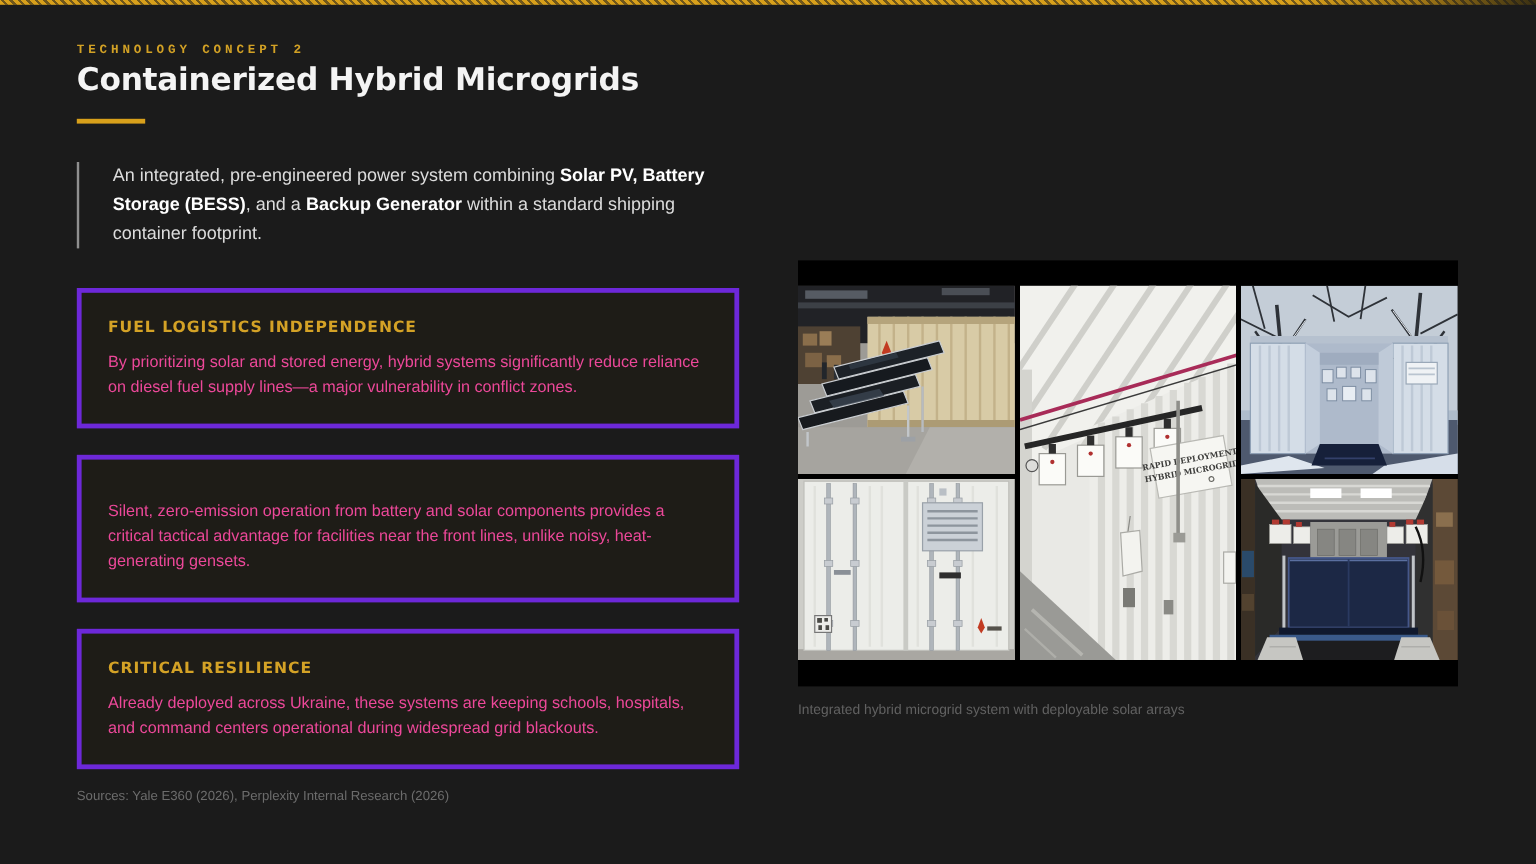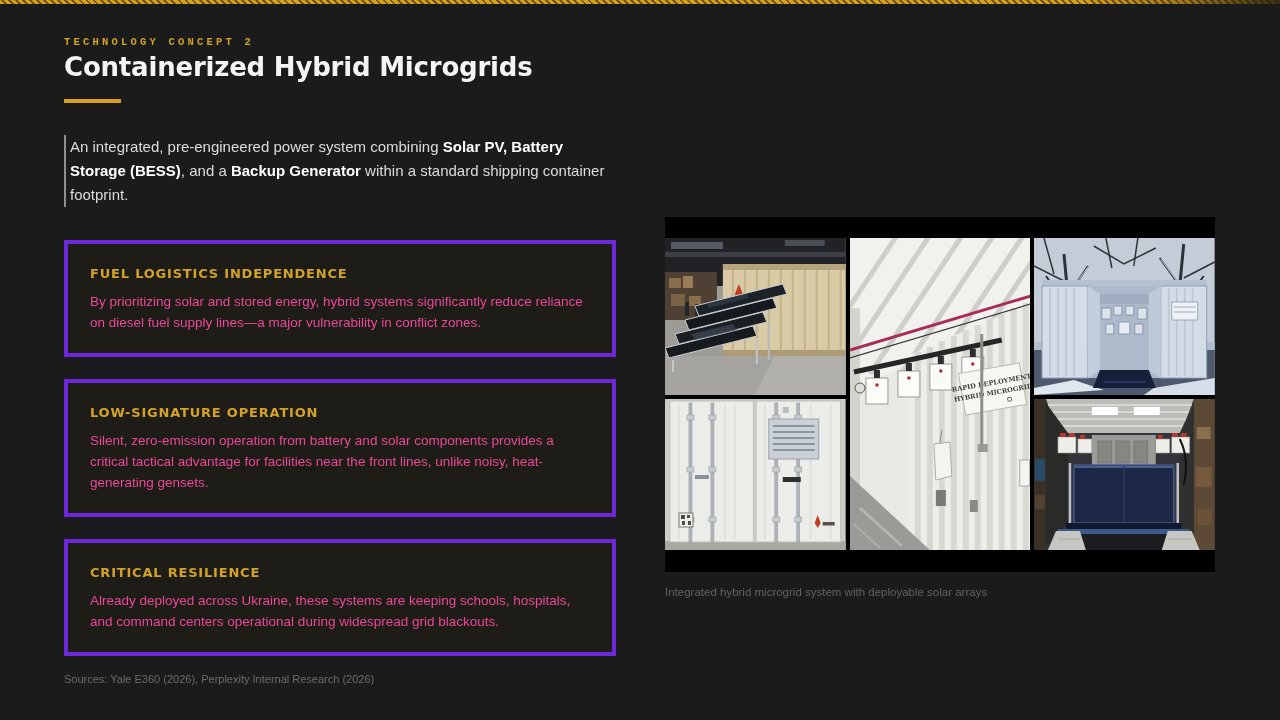--- a/index.html
+++ b/index.html
@@ -25,21 +25,21 @@
   .title {
     margin-top:4px;
     font-family:"DejaVu Sans", sans-serif;
     font-size:26px; font-weight:bold; letter-spacing:-0.2px;
     color:#F4F4F4;
   }
   .underline { width:57px; height:4px; background:#D8A01B; margin-top:17px; }
   .intro {
     margin-top:32px;
     border-left:2px solid #8F8F8F;
-    padding-left:4px;
+    padding-left:28px;
     font-size:15px; line-height:24px; color:#DCDCDC;
   }
   .intro b { color:#FFFFFF; }
   .card {
     border:4px solid #6d28d9;
     background:#1E1C17;
     padding:22px 22px 20px 22px;
     margin-top:22px;
   }
   .card:first-of-type { margin-top:33px; }
@@ -80,21 +80,20 @@
   <div class="underline"></div>
 
   <div class="intro"><span>An integrated, pre-engineered power system combining </span><b>Solar PV, Battery Storage (BESS)</b><span>, and a </span><b>Backup Generator</b><span> within a standard shipping container footprint.</span></div>
 
   <article class="card">
     <h2>FUEL LOGISTICS INDEPENDENCE</h2>
     <p>By prioritizing solar and stored energy, hybrid systems significantly reduce reliance on diesel fuel supply lines—a major vulnerability in conflict zones.</p>
   </article>
 
   <article class="card">
-    <h2>LOW-SIGNATURE OPERATION</h2>
     <p>Silent, zero-emission operation from battery and solar components provides a critical tactical advantage for facilities near the front lines, unlike noisy, heat-generating gensets.</p>
   </article>
 
   <article class="card">
     <h2>CRITICAL RESILIENCE</h2>
     <p>Already deployed across Ukraine, these systems are keeping schools, hospitals, and command centers operational during widespread grid blackouts.</p>
   </article>
 
   <div class="sources">Sources: Yale E360 (2026), Perplexity Internal Research (2026)</div>
 </div>

